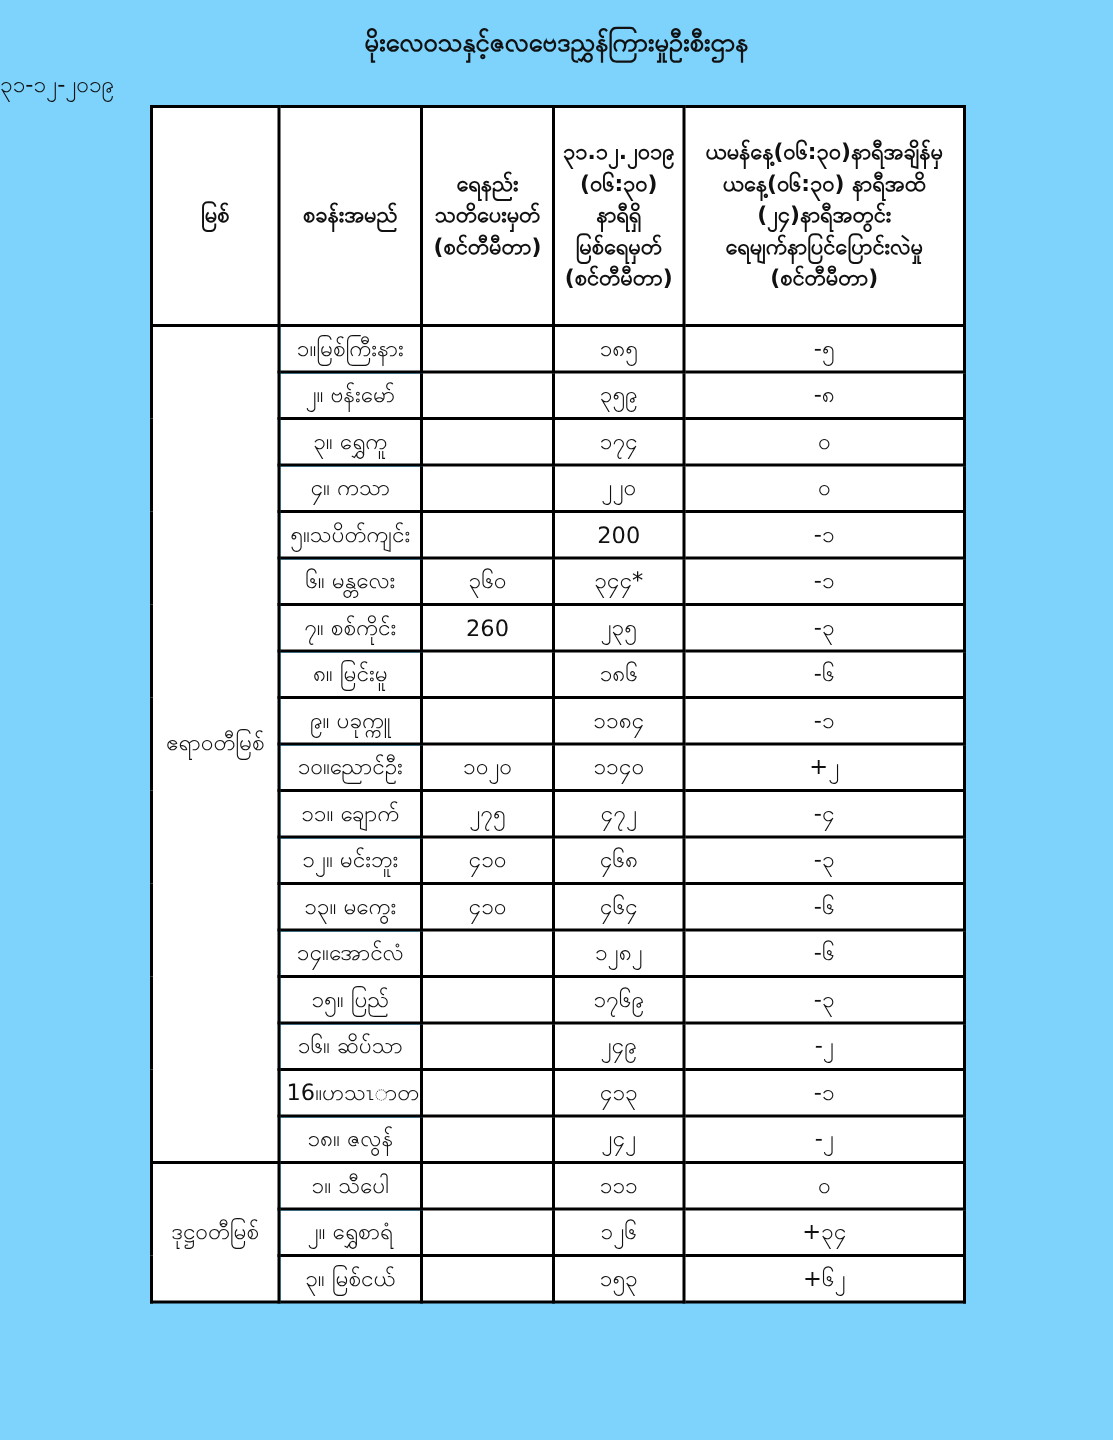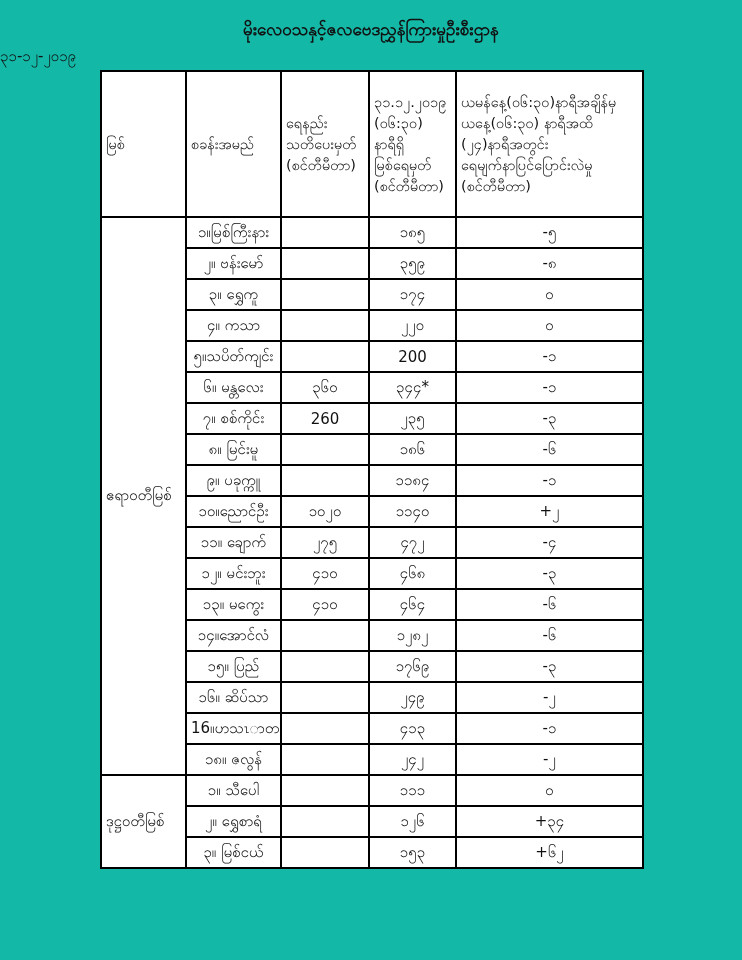--- a/index.html
+++ b/index.html
@@ -4,21 +4,21 @@
 <style>
   html, body {
     margin: 0;
     padding: 0;
     background: #ffffff;
   }
   .page {
     position: relative;
     width: 742px;
     height: 960px;
-    background: #14b8a6;
+    background: #7dd3fc;
     font-family: "DejaVu Sans", "Liberation Sans", sans-serif;
     color: #111111;
     overflow: hidden;
   }
   .title-block {
     text-align: center;
     padding-top: 16px;
     line-height: 1.55;
   }
   .title-line {
@@ -42,29 +42,30 @@
   }
   table.river-table th,
   table.river-table td {
     border: 2px solid #000000;
     padding: 1px 4px;
     font-size: 15px;
     color: #111111;
     background: #ffffff;
   }
   table.river-table th {
-    font-weight: normal;
-    text-align: left;
+    font-weight: bold;
+    text-align: center;
     vertical-align: middle;
     height: 142px;
     white-space: pre-line;
     line-height: 1.45;
     font-size: 14.5px;
   }
   td.river-cell {
+    text-align: center;
     vertical-align: middle;
     font-size: 15px;
   }
   td.station-cell {
     text-align: center;
     padding-left: 7px;
     height: 27px;
     white-space: nowrap;
     overflow: hidden;
   }

